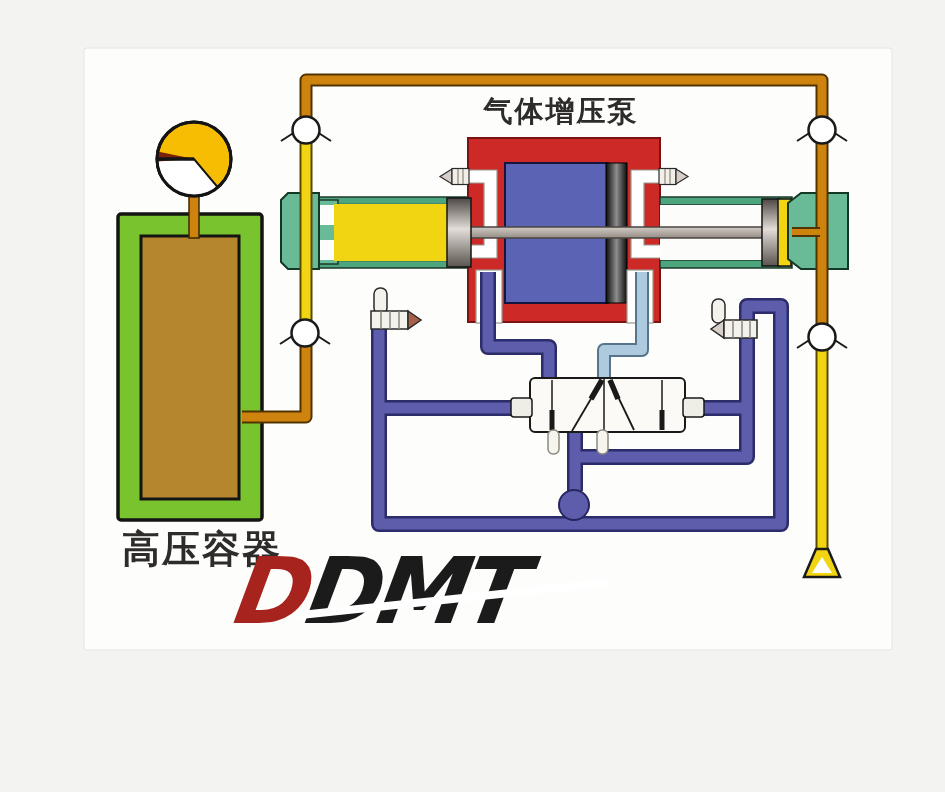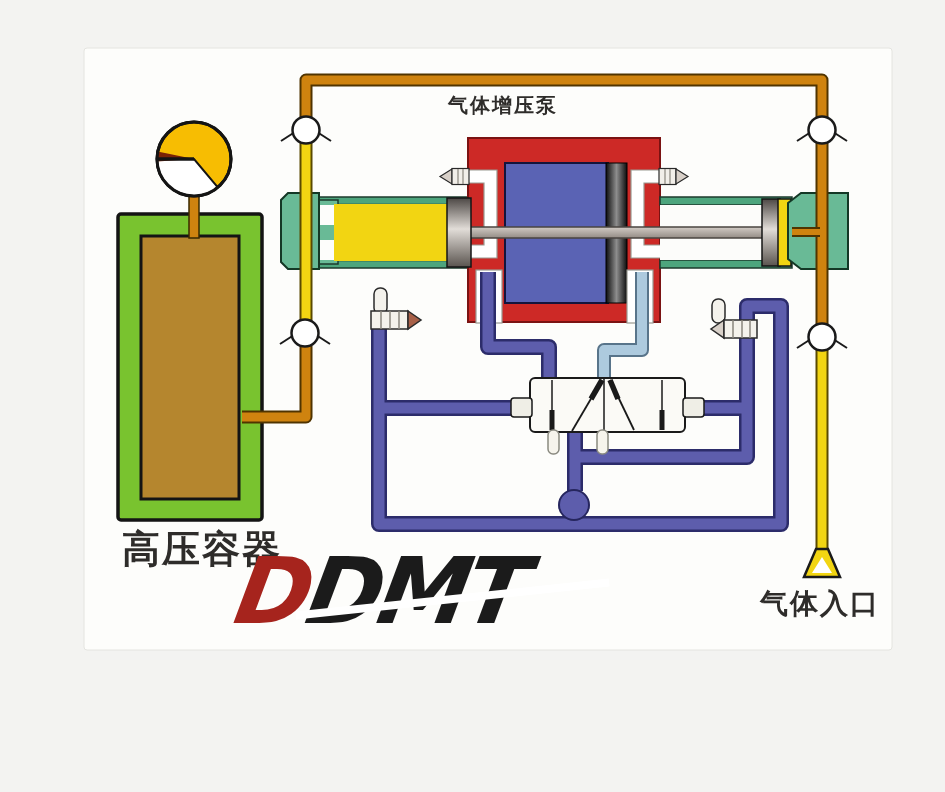--- a/index.html
+++ b/index.html
@@ -10,21 +10,21 @@
   }
   #stage{position:absolute;left:0;top:0;width:945px;height:792px;}
   svg{position:absolute;left:0;top:0;}
   
   .pipe{fill:none;stroke-linejoin:round;stroke-linecap:butt;}
   .sO {stroke:var(--pipe-orange);}    .sOd{stroke:var(--pipe-orange-dark);}
   .sY {stroke:var(--pipe-yellow);}    .sYd{stroke:var(--pipe-yellow-dark);}
   .sP {stroke:var(--pipe-purple);}    .sPd{stroke:var(--pipe-purple-dark);}
   .sB {stroke:var(--pipe-lightblue);} .sBd{stroke:var(--pipe-lightblue-dark);}
   .lbl{position:absolute;font-weight:700;color:var(--label-text);white-space:nowrap;}
-  .lbl-title{left:448px;top:92px;width:226px;font-size:20px;letter-spacing:2px;}
+  .lbl-title{left:448px;top:92px;width:226px;text-align:center;font-size:29px;letter-spacing:2px;}
   .lbl-vessel{left:122px;top:524px;font-size:38px;letter-spacing:2px;}
   .lbl-inlet{left:760px;top:585px;font-size:28px;letter-spacing:2px;}
   #logo{
     position:absolute;left:236px;top:544px;height:106px;
     font-size:92px;line-height:1.04;font-style:italic;font-weight:900;
     letter-spacing:-5px;transform:skewX(-10deg);
   }
   #logo .red{color:var(--logo-red);}
   #logo .blk{color:var(--logo-black);}
   #logo-slash{
@@ -202,17 +202,16 @@
   </g>
 
   <g>
     <polygon points="816,549 828,549 840,577 804,577" style="fill:var(--pipe-yellow)" stroke="#1a1a1a" stroke-width="2.5"></polygon>
     <polygon points="822,557 832,573 812,573" fill="#ffffff"></polygon>
   </g>
 </svg>
 
 <div class="lbl lbl-title">气体增压泵</div>
 <div class="lbl lbl-vessel">高压容器</div>
-<div class="lbl lbl-inlet">气体入口</div>
 
 <div id="logo"><span class="red">D</span><span class="blk">DMT</span></div>
 <div id="logo-slash"></div>
 </div>
 
 </body></html>

